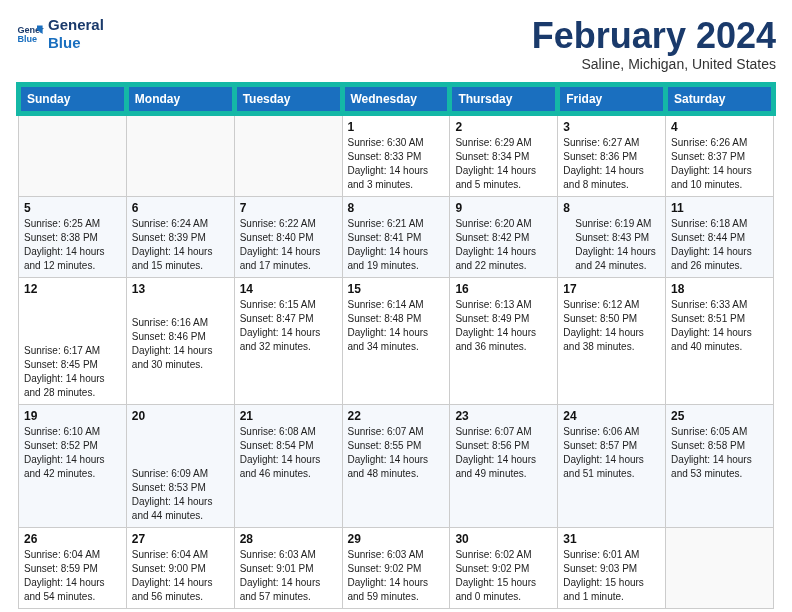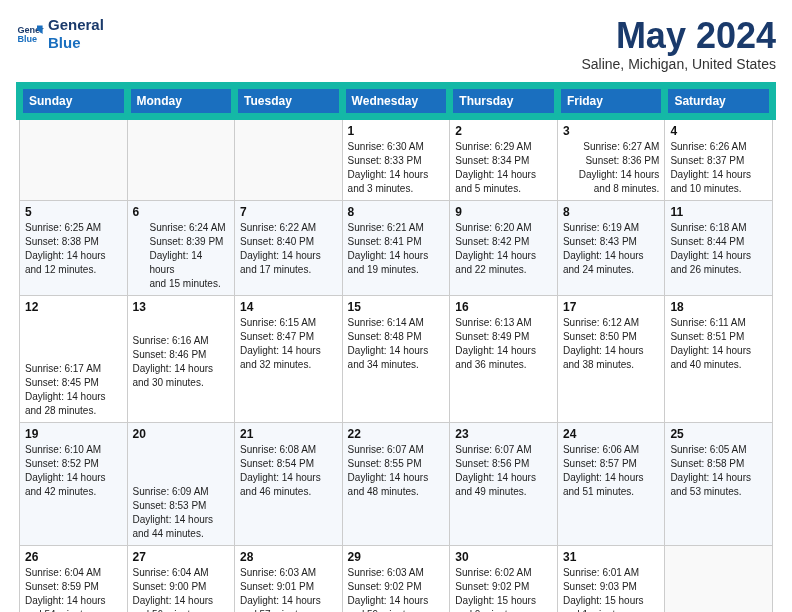--- a/index.html
+++ b/index.html
@@ -49,21 +49,21 @@
       border-collapse: collapse;
       font-size: 11px;
     }
     .calendar th {
       background: #1a6fbf;
       color: #fff;
       text-align: left;
       padding: 5px 6px;
       font-size: 12px;
       font-weight: bold;
-      border: 7px solid #14b8a6;
+      border: 5px solid #14b8a6;
     }
     .calendar td {
       vertical-align: top;
       border: 1px solid #ccc;
       padding: 4px 5px;
       width: 108px;
       min-height: 80px;
       background: #fff;
     }
     .calendar tr:nth-child(even) td {
@@ -93,21 +93,21 @@
       <text x="2" y="18" font-family="Arial" font-weight="bold" font-size="13" fill="#1a3a6b">General</text>
       <text x="2" y="32" font-family="Arial" font-weight="bold" font-size="13" fill="#1a6fbf">Blue</text>
       <polygon points="30,8 38,8 38,20 30,14" fill="#1a6fbf"></polygon>
     </svg>
     <div style="display:flex;flex-direction:column;line-height:1.1;margin-left:2px;">
       <span class="logo-text">General</span>
       <span class="logo-text" style="color:#1a6fbf;">Blue</span>
     </div>
   </div>
   <div class="title-block">
-    <div class="month-title">May 2024</div>
+    <div class="month-title">February 2024</div>
     <div class="location">Saline, Michigan, United States</div>
   </div>
 </div>
 
 <table class="calendar">
   <thead>
     <tr>
     <th>Sunday</th>
         <th>Monday</th>
         <th>Tuesday</th>
@@ -131,21 +131,21 @@
         </td>
         <td>
           <div class="day-num">2</div>
           <div class="day-info" style="white-space: pre-line;">Sunrise: 6:29 AM
 Sunset: 8:34 PM
 Daylight: 14 hours
 and 5 minutes.</div>
         </td>
         <td>
           <div class="day-num">3</div>
-          <div class="day-info" style="white-space: pre-line; text-align: right;">Sunrise: 6:27 AM
+          <div class="day-info" style="white-space: pre-line;">Sunrise: 6:27 AM
 Sunset: 8:36 PM
 Daylight: 14 hours
 and 8 minutes.</div>
         </td>
         <td>
           <div class="day-num">4</div>
           <div class="day-info" style="white-space: pre-line;">Sunrise: 6:26 AM
 Sunset: 8:37 PM
 Daylight: 14 hours
 and 10 minutes.</div>
@@ -154,21 +154,21 @@
       <tr>
         <td>
           <div class="day-num">5</div>
           <div class="day-info" style="white-space: pre-line;">Sunrise: 6:25 AM
 Sunset: 8:38 PM
 Daylight: 14 hours
 and 12 minutes.</div>
         </td>
         <td>
           <div class="day-num">6</div>
-          <div class="day-info" style="white-space: pre-line; margin-left: 17px;">Sunrise: 6:24 AM
+          <div class="day-info" style="white-space: pre-line;">Sunrise: 6:24 AM
 Sunset: 8:39 PM
 Daylight: 14 hours
 and 15 minutes.</div>
         </td>
         <td>
           <div class="day-num">7</div>
           <div class="day-info" style="white-space: pre-line;">Sunrise: 6:22 AM
 Sunset: 8:40 PM
 Daylight: 14 hours
 and 17 minutes.</div>
@@ -182,21 +182,21 @@
         </td>
         <td>
           <div class="day-num">9</div>
           <div class="day-info" style="white-space: pre-line;">Sunrise: 6:20 AM
 Sunset: 8:42 PM
 Daylight: 14 hours
 and 22 minutes.</div>
         </td>
         <td>
           <div class="day-num">8</div>
-          <div class="day-info" style="white-space: pre-line;">Sunrise: 6:19 AM
+          <div class="day-info" style="white-space: pre-line; margin-left: 12px;">Sunrise: 6:19 AM
 Sunset: 8:43 PM
 Daylight: 14 hours
 and 24 minutes.</div>
         </td>
         <td>
           <div class="day-num">11</div>
           <div class="day-info" style="white-space: pre-line;">Sunrise: 6:18 AM
 Sunset: 8:44 PM
 Daylight: 14 hours
 and 26 minutes.</div>
@@ -240,21 +240,21 @@
         </td>
         <td>
           <div class="day-num">17</div>
           <div class="day-info" style="white-space: pre-line;">Sunrise: 6:12 AM
 Sunset: 8:50 PM
 Daylight: 14 hours
 and 38 minutes.</div>
         </td>
         <td>
           <div class="day-num">18</div>
-          <div class="day-info" style="white-space: pre-line;">Sunrise: 6:11 AM
+          <div class="day-info" style="white-space: pre-line;">Sunrise: 6:33 AM
 Sunset: 8:51 PM
 Daylight: 14 hours
 and 40 minutes.</div>
         </td>
       </tr>
       <tr>
         <td>
           <div class="day-num">19</div>
           <div class="day-info" style="white-space: pre-line;">Sunrise: 6:10 AM
 Sunset: 8:52 PM

